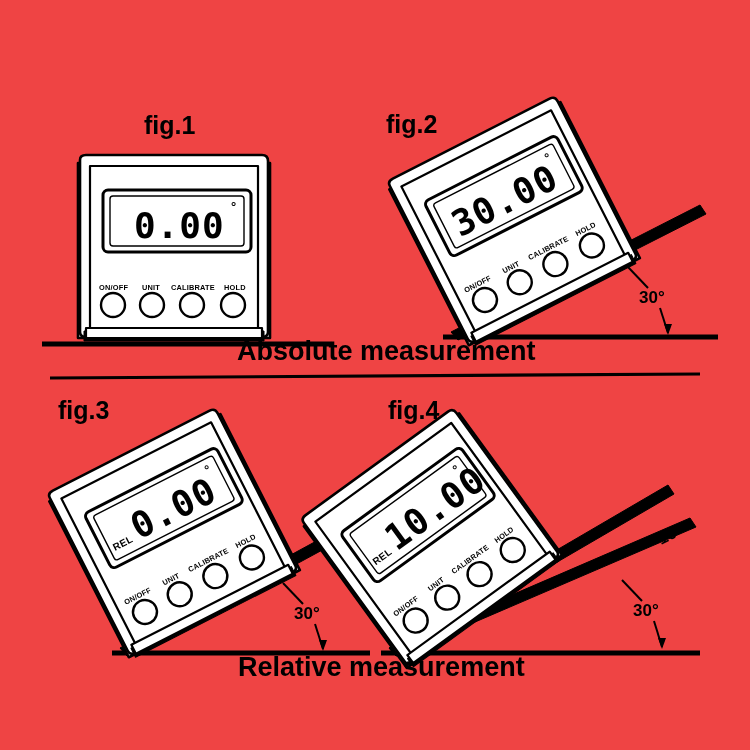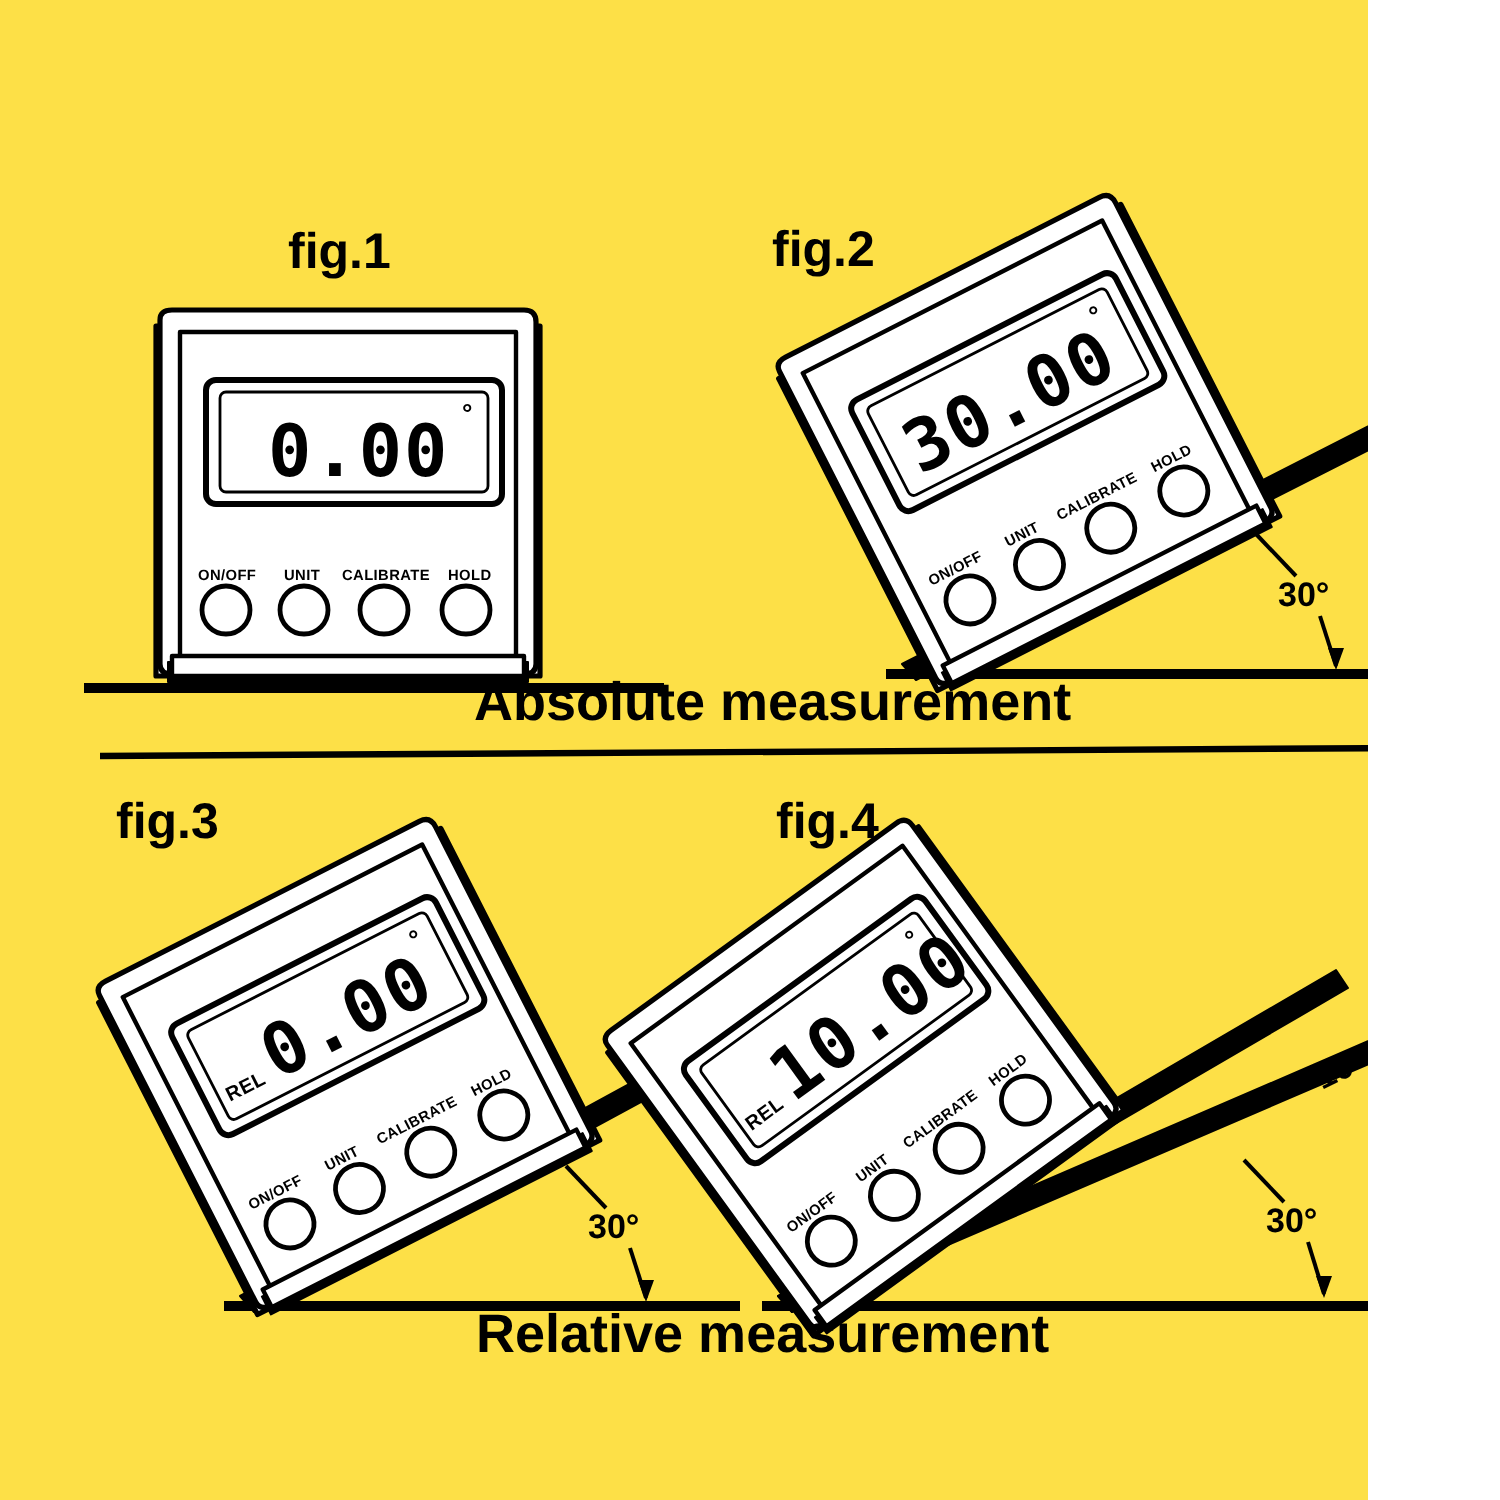--- a/index.html
+++ b/index.html
@@ -7,23 +7,23 @@
     margin: 0;
     padding: 0;
     background: #ffffff;
   }
   body {
     font-family: "Liberation Sans", sans-serif;
     color: #000000;
   }
   #stage {
     position: relative;
-    width: 684px;
+    width: 750px;
     height: 750px;
-    background: #fde047;
+    background: #ef4444;
     overflow: hidden;
   }
   #canvas {
     position: absolute;
     left: 0;
     top: 0;
     width: 750px;
     height: 750px;
   }
   .fig-label {

